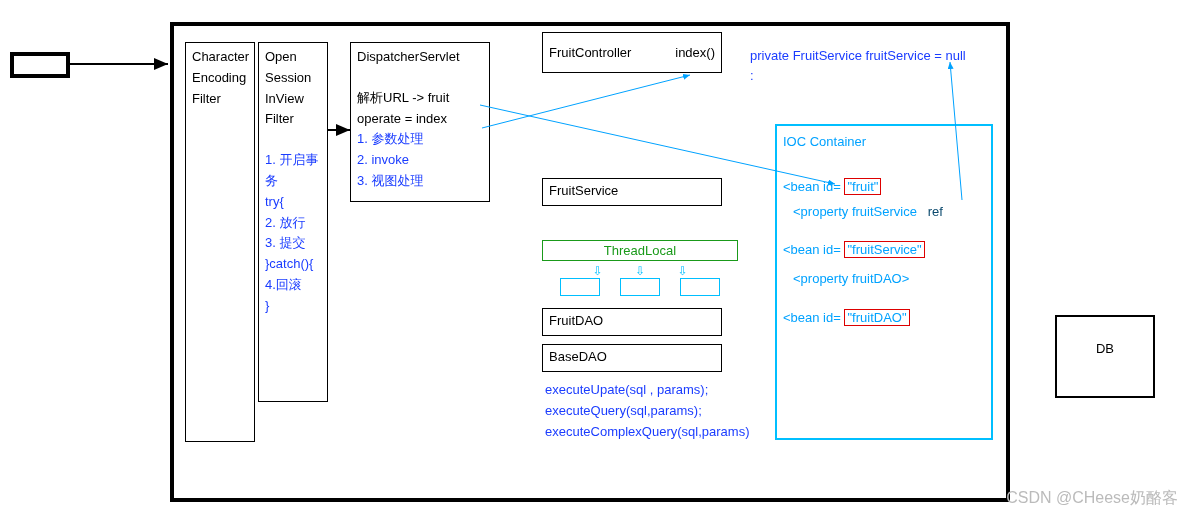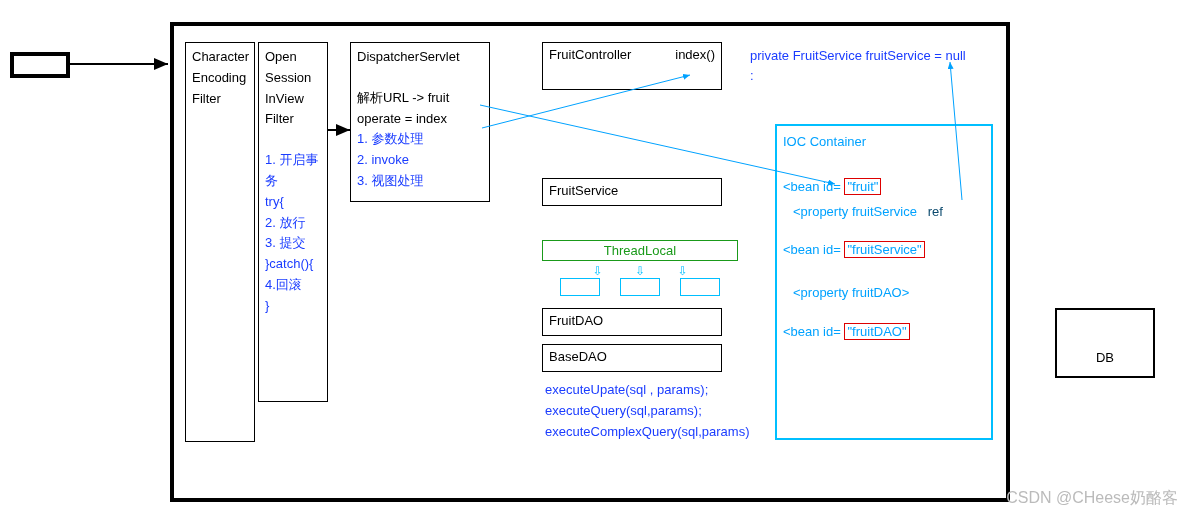--- a/index.html
+++ b/index.html
@@ -52,21 +52,21 @@
     <div>DispatcherServlet</div>
     <div style="height:20px"></div>
     <div>解析URL -&gt; fruit</div>
     <div>operate = index</div>
     <div class="blue">1. 参数处理</div>
     <div class="blue">2. invoke</div>
     <div class="blue">3. 视图处理</div>
   </div>
 </div>
 
-<div class="abs thinbox" style="left:542px;top:42px;width:180px;height:48px;display:flex;justify-content:space-between;">
+<div class="abs thinbox" style="left:542px;top:32px;width:180px;height:41px;display:flex;justify-content:space-between;align-items:center">
   <span>FruitController</span>
   <span>index()</span>
 </div>
 
 <div class="abs blue" style="left:750px;top:48px">private FruitService fruitService = null</div>
 <div class="abs blue" style="left:750px;top:68px">:</div>
 
 <div class="abs thinbox" style="left:542px;top:178px;width:180px;height:28px">
   <span>FruitService</span>
 </div>
@@ -108,29 +108,29 @@
   </div>
   <div style="padding-left:10px;margin-top:4px">
     <span class="cyan">&lt;property fruitService</span>
     &nbsp;&nbsp;<span class="red">ref</span>
   </div>
   <div style="height:18px"></div>
   <div>
     <span class="cyan">&lt;bean id=</span>
     <span class="redbox cyan">"fruitService"</span>
   </div>
-  <div class="cyan" style="padding-left:10px;margin-top:22px">&lt;property fruitDAO&gt;</div>
+  <div class="cyan" style="padding-left:10px;margin-top:8px">&lt;property fruitDAO&gt;</div>
   <div style="height:18px"></div>
   <div>
     <span class="cyan">&lt;bean id=</span>
     <span class="redbox cyan">"fruitDAO"</span>
   </div>
 </div>
 
-<div class="abs thinbox" style="left:1055px;top:308px;width:100px;height:70px;padding-top:40px;text-align:center;border-width:2px">
+<div class="abs thinbox" style="left:1055px;top:315px;width:100px;height:83px;padding-top:24px;text-align:center;border-width:2px">
   <span>DB</span>
 </div>
 
 <div class="abs gray" style="right:6px;bottom:4px">CSDN @CHeese奶酪客</div>
 
 <svg class="ovl" width="1184" height="513">
   <defs>
     <marker id="ah" markerWidth="8" markerHeight="8" refX="7" refY="3" orient="auto">
       <path d="M0,0 L7,3 L0,6 Z" fill="#000"></path>
     </marker>

